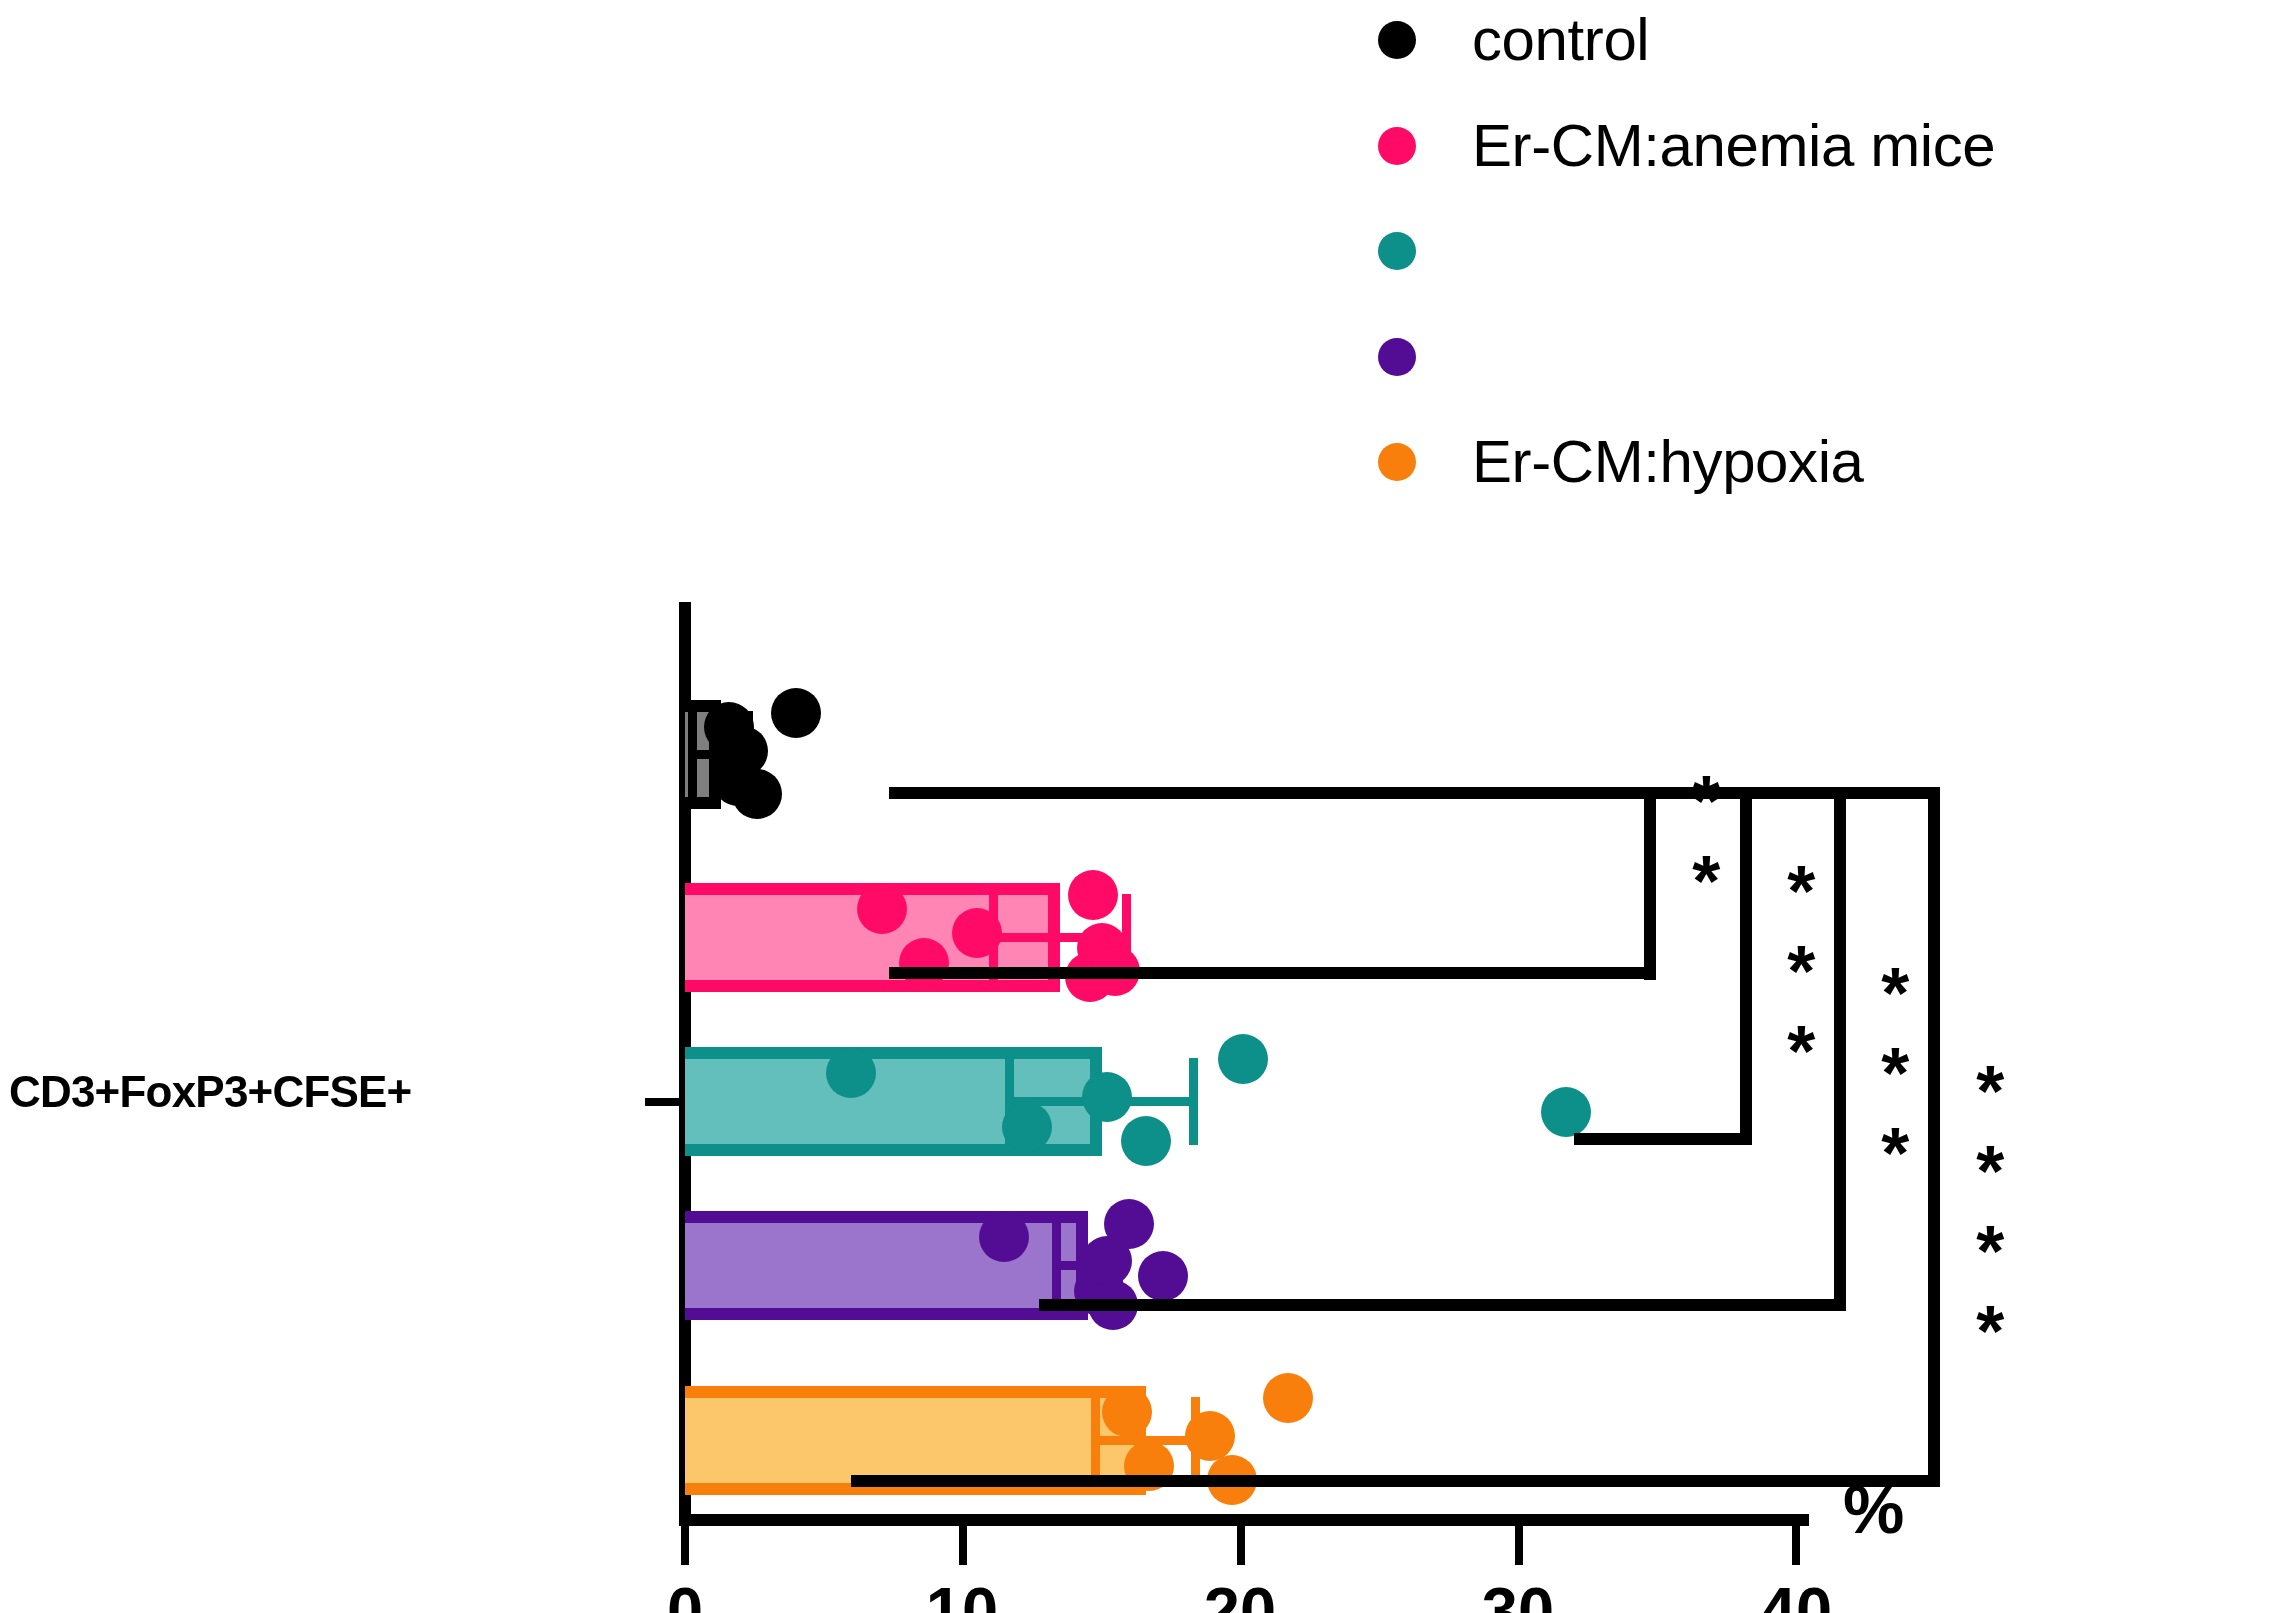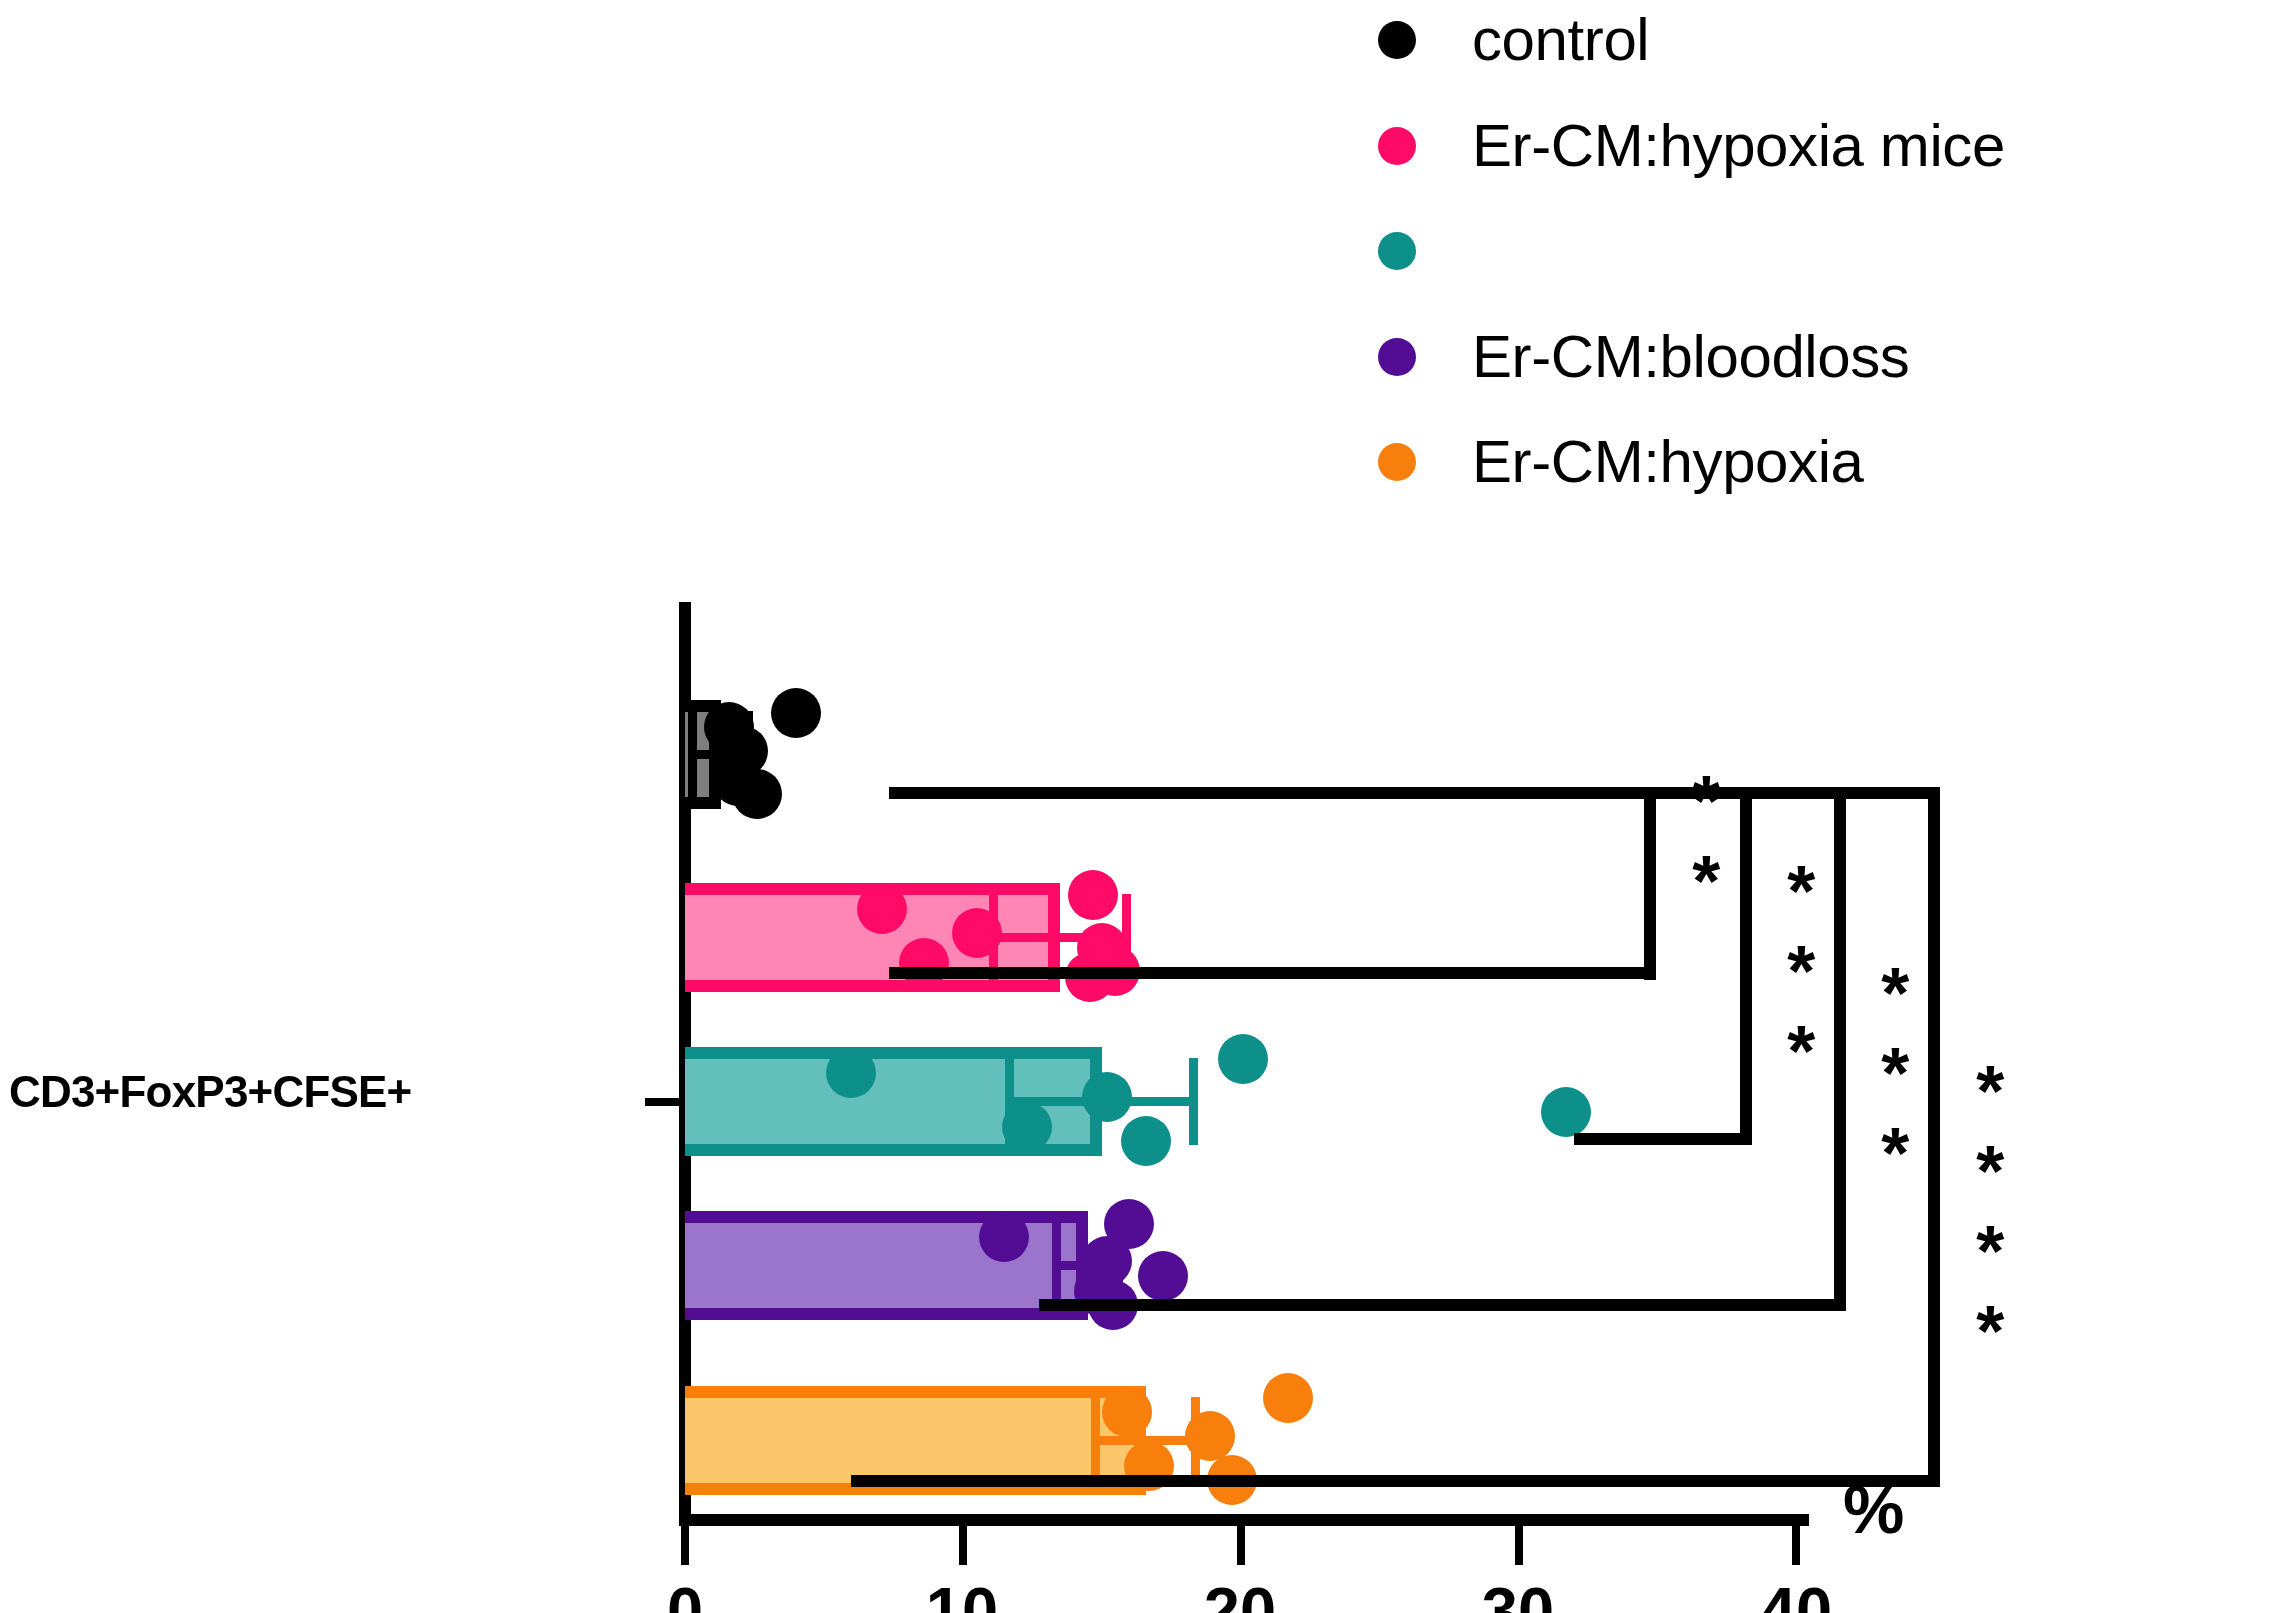--- a/index.html
+++ b/index.html
@@ -44,28 +44,27 @@
 
 <div id="root">
 
   <div class="legend">
     <div class="legend-row">
       <span class="legend-dot" style="background: rgb(0, 0, 0);"></span>
       <span class="legend-label">control</span>
     </div>
     <div class="legend-row">
       <span class="legend-dot" style="background: rgb(255, 10, 102);"></span>
-      <span class="legend-label">Er-CM:hypoxia mice</span>
+      <span class="legend-label">Er-CM:anemia mice</span>
     </div>
     <div class="legend-row">
       <span class="legend-dot" style="background: rgb(13, 143, 138);"></span>
     </div>
     <div class="legend-row">
       <span class="legend-dot" style="background: rgb(82, 13, 148);"></span>
-      <span class="legend-label">Er-CM:bloodloss</span>
     </div>
     <div class="legend-row">
       <span class="legend-dot" style="background: rgb(249, 127, 12);"></span>
       <span class="legend-label">Er-CM:hypoxia</span>
     </div>
   </div>
 
   <div class="plot" id="plot">
       <div class="axis-v" style="left:679px;top:602px;width:12px;height:917px;"></div>
       <div class="axis-h" style="left:679px;top:1514px;width:1130px;height:12px;"></div>

